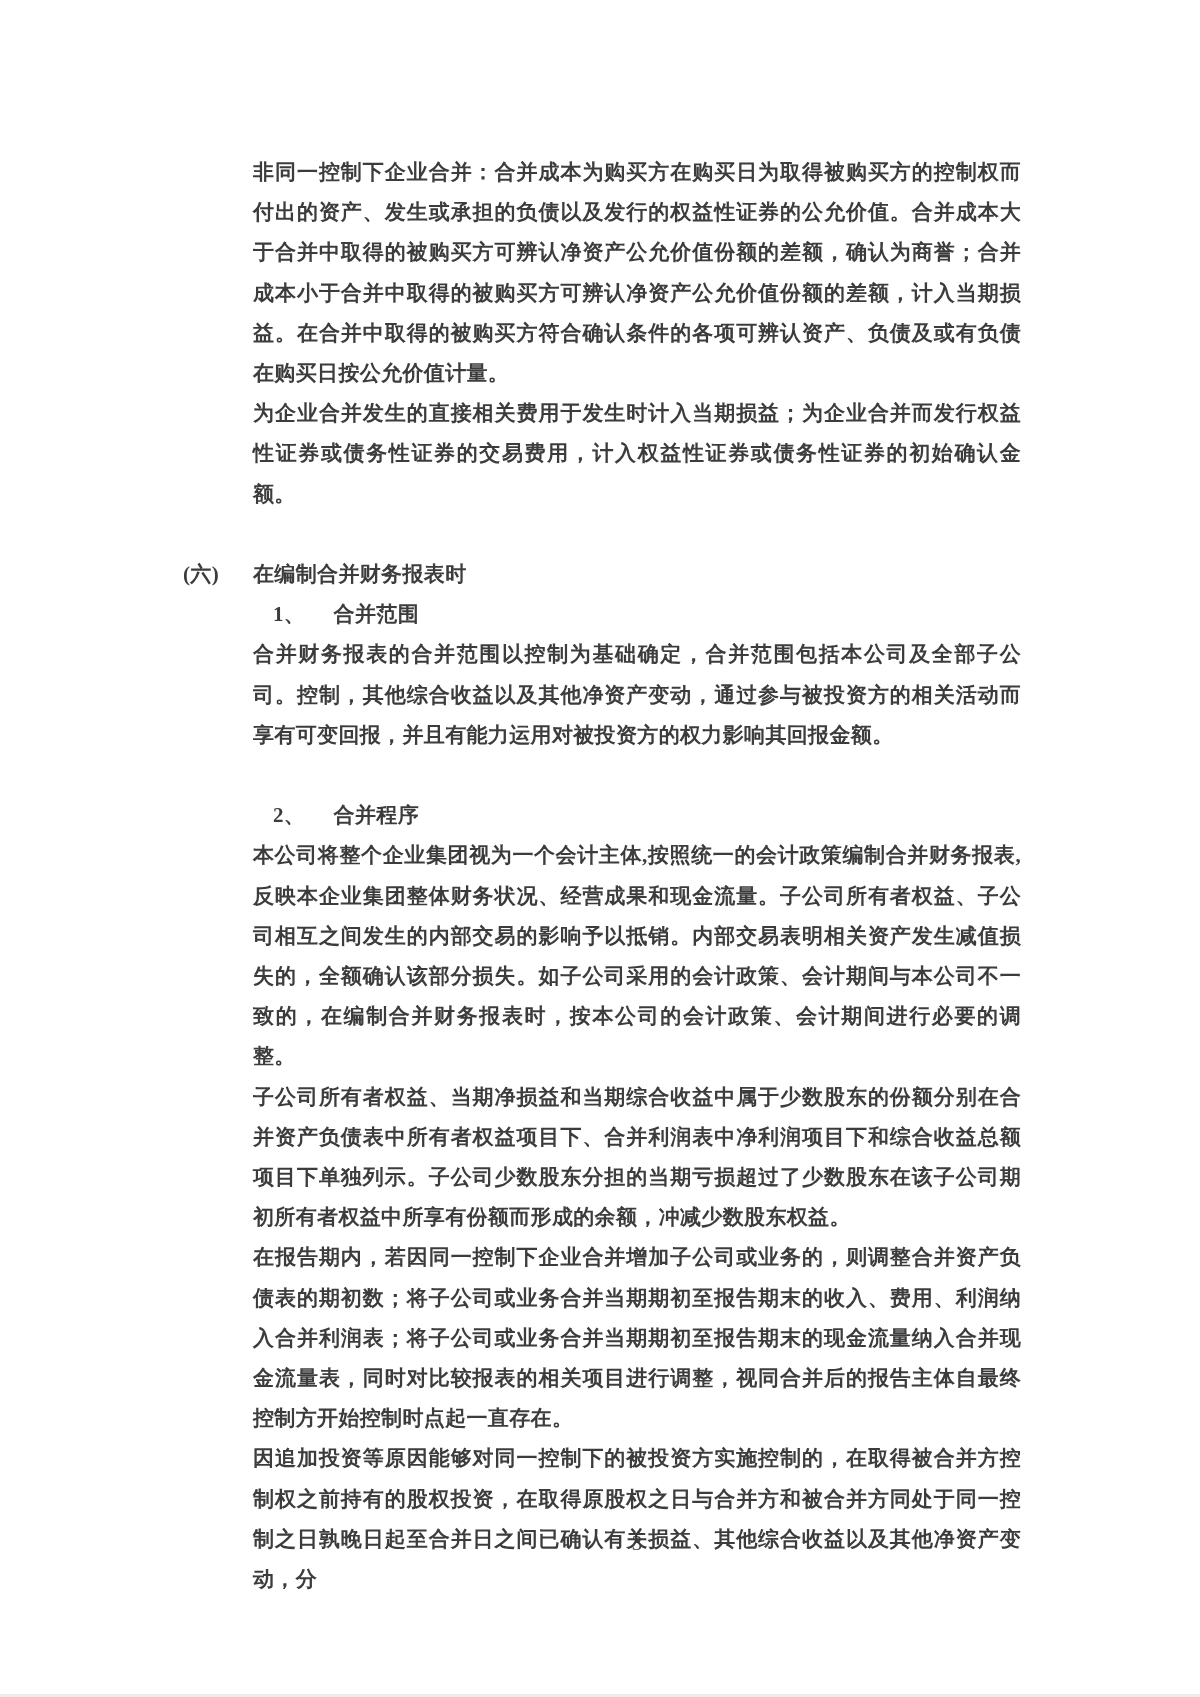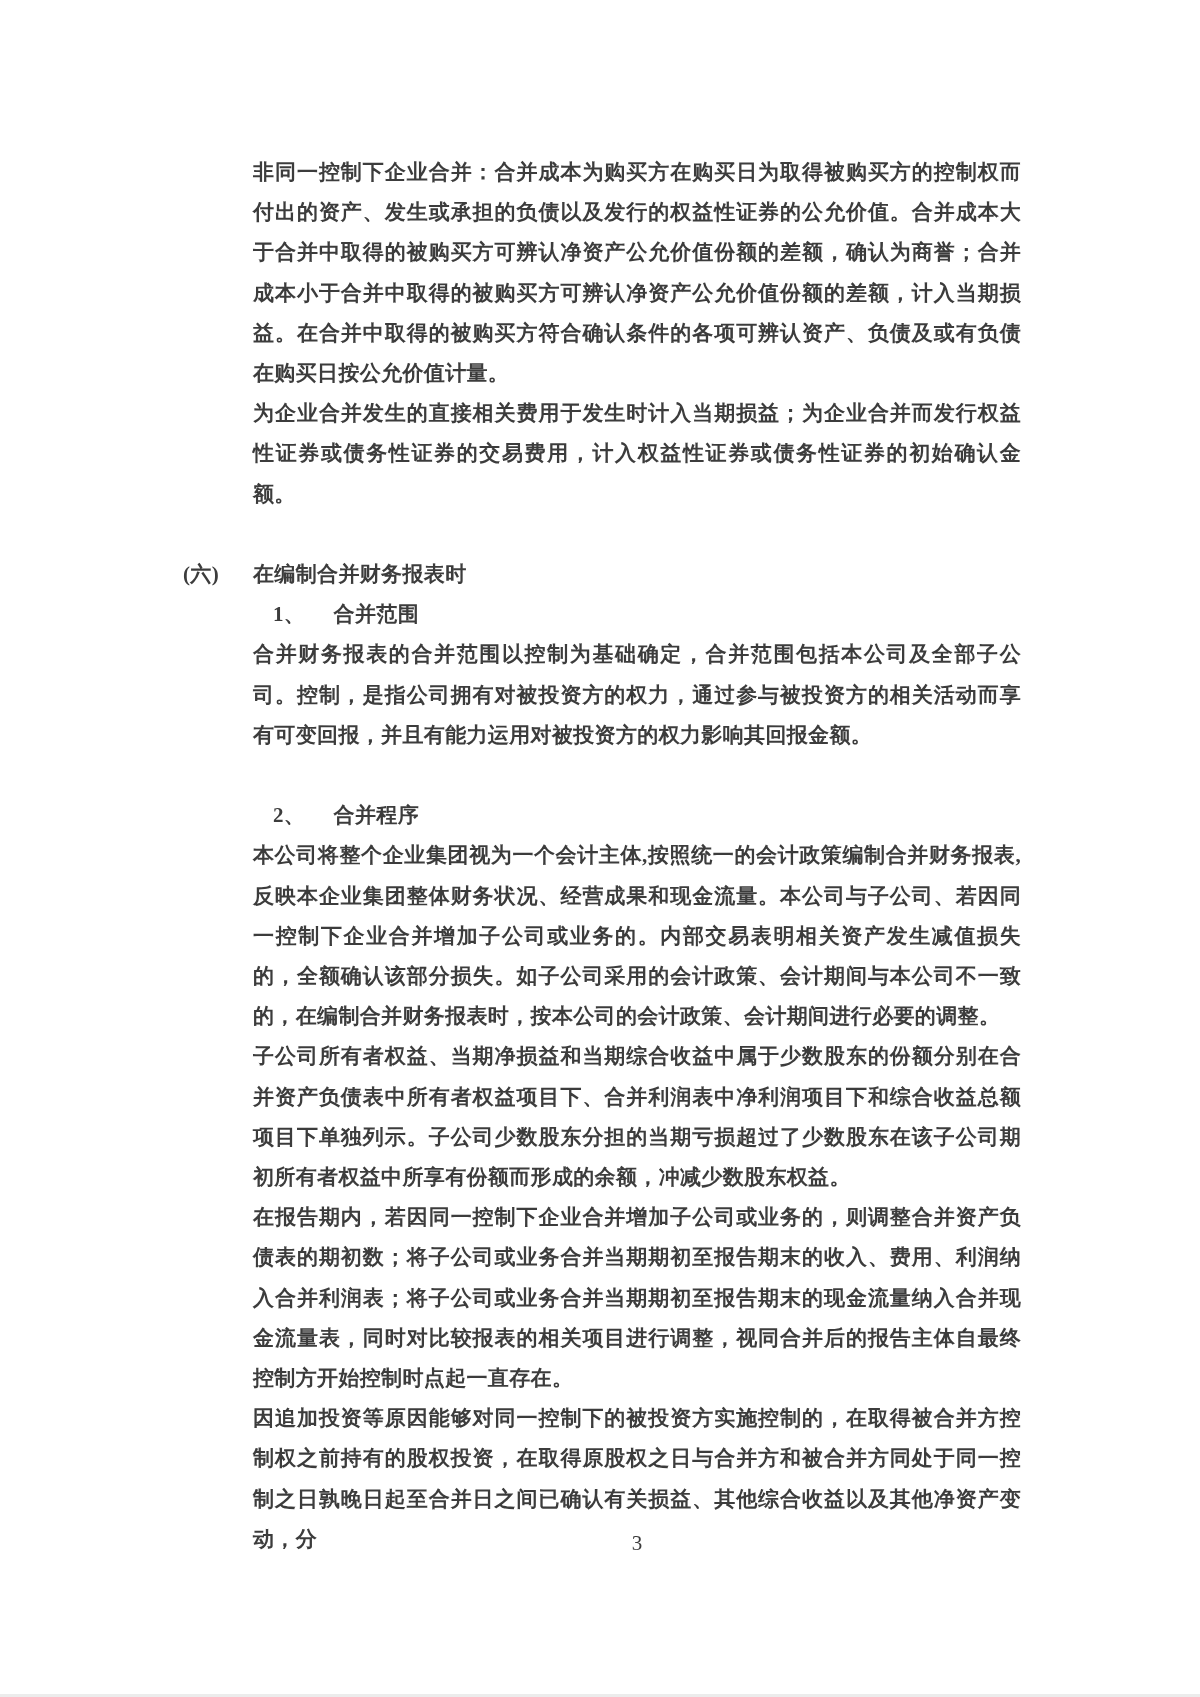--- a/index.html
+++ b/index.html
@@ -74,28 +74,28 @@
     <div class="section-heading gap-above">
       <span class="marker">(六)</span>
       <span class="title">在编制合并财务报表时</span>
     </div>
 
     <div class="sub-heading">
       <span class="num">1、</span>
       <span class="title">合并范围</span>
     </div>
 
-    <p>合并财务报表的合并范围以控制为基础确定，合并范围包括本公司及全部子公司。控制，是指公司拥有对被投资方的权力，通过参与被投资方的相关活动而享有可变回报，并且有能力运用对被投资方的权力影响其回报金额。</p>
+    <p>合并财务报表的合并范围以控制为基础确定，合并范围包括本公司及全部子公司。控制，其他综合收益以及其他净资产变动，通过参与被投资方的相关活动而享有可变回报，并且有能力运用对被投资方的权力影响其回报金额。</p>
 
     <div class="sub-heading gap-above">
       <span class="num">2、</span>
       <span class="title">合并程序</span>
     </div>
 
-    <p>本公司将整个企业集团视为一个会计主体,按照统一的会计政策编制合并财务报表,反映本企业集团整体财务状况、经营成果和现金流量。本公司与子公司、若因同一控制下企业合并增加子公司或业务的。内部交易表明相关资产发生减值损失的，全额确认该部分损失。如子公司采用的会计政策、会计期间与本公司不一致的，在编制合并财务报表时，按本公司的会计政策、会计期间进行必要的调整。</p>
+    <p>本公司将整个企业集团视为一个会计主体,按照统一的会计政策编制合并财务报表,反映本企业集团整体财务状况、经营成果和现金流量。子公司所有者权益、子公司相互之间发生的内部交易的影响予以抵销。内部交易表明相关资产发生减值损失的，全额确认该部分损失。如子公司采用的会计政策、会计期间与本公司不一致的，在编制合并财务报表时，按本公司的会计政策、会计期间进行必要的调整。</p>
 
     <p>子公司所有者权益、当期净损益和当期综合收益中属于少数股东的份额分别在合并资产负债表中所有者权益项目下、合并利润表中净利润项目下和综合收益总额项目下单独列示。子公司少数股东分担的当期亏损超过了少数股东在该子公司期初所有者权益中所享有份额而形成的余额，冲减少数股东权益。</p>
 
 
     <p>在报告期内，若因同一控制下企业合并增加子公司或业务的，则调整合并资产负债表的期初数；将子公司或业务合并当期期初至报告期末的收入、费用、利润纳入合并利润表；将子公司或业务合并当期期初至报告期末的现金流量纳入合并现金流量表，同时对比较报表的相关项目进行调整，视同合并后的报告主体自最终控制方开始控制时点起一直存在。</p>
 
     <p>因追加投资等原因能够对同一控制下的被投资方实施控制的，在取得被合并方控制权之前持有的股权投资，在取得原股权之日与合并方和被合并方同处于同一控制之日孰晚日起至合并日之间已确认有关损益、其他综合收益以及其他净资产变动，分</p>
 
   </div>
 

